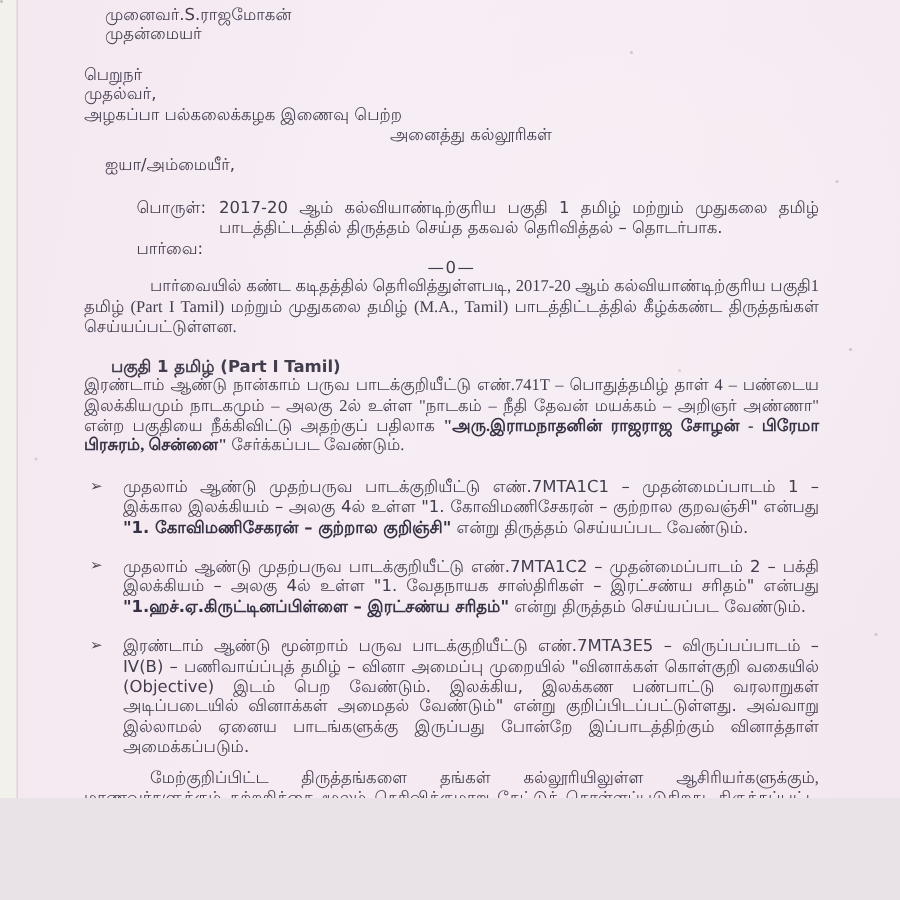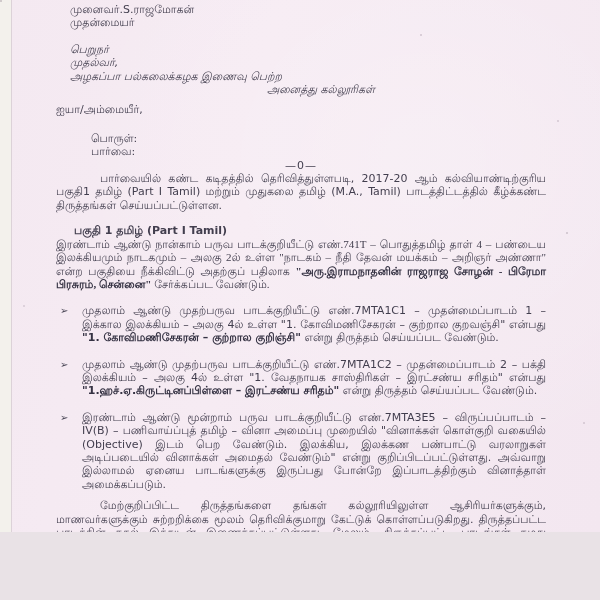--- a/index.html
+++ b/index.html
@@ -28,29 +28,29 @@
       557px 120px 0 0 rgba(110,95,110,0.25),
       566px 232px 0 0 rgba(110,95,110,0.30),
       452px 246px 0 0 rgba(110,95,110,0.22),
       583px 422px 0 0 rgba(110,95,110,0.25),
       23px 305px 0 0 rgba(110,95,110,0.22);
   }
   .content{
     position:absolute;left:56px;top:0;width:490px;
   }
   .hdr{margin-left:14px;margin-top:3px;}
-  .recipient{margin-left:14px;margin-top:13px;font-style:italic;}
+  .recipient{margin-top:13px;}
   .recipient .indent{padding-left:26px;text-align:center;}
-  .salutation{margin-top:7px;}
+  .salutation{margin-left:14px;margin-top:7px;}
   .subject{margin-top:15px;}
   .subj-row{display:flex;}
   .subj-label{width:55px;flex:0 0 55px;margin-left:35px;}
   .subj-text{flex:1;text-align:justify;}
   .separator{text-align:center;margin-top:0;letter-spacing:1px;}
-  .para{text-align:justify;text-indent:44px;margin-top:0;}
+  .para{text-align:justify;text-indent:44px;margin-top:0;font-family:Liberation Serif, serif;}
   .heading{font-weight:bold;margin-top:12px;margin-left:18px;}
   .plain-para{text-align:justify;margin-top:0;font-family:Liberation Serif, serif;}
   .bullets{margin-top:12px;}
   .bullet-item{display:flex;margin-top:13px;margin-left:4px;}
   .bullet-marker{flex:0 0 22px;width:22px;font-size:10px;color:#4a4656;}
   .bullet-text{flex:1;text-align:justify;}
   .closing{margin-top:8px;}
   .bold{font-weight:bold;color:#353243;}
   .signature{position:absolute;left:508px;top:570px;width:44px;height:30px;}
 </style>
@@ -73,20 +73,21 @@
       <div>முதல்வர்,</div>
       <div>அழகப்பா பல்கலைக்கழக இணைவு பெற்ற</div>
       <div class="indent">அனைத்து கல்லூரிகள்</div>
     </div>
 
     <div class="salutation">ஐயா/அம்மையீர்,</div>
 
     <div class="subject">
       <div class="subj-row">
         <div class="subj-label">பொருள்:</div>
+        <div class="subj-text">2017-20 ஆம் கல்வியாண்டிற்குரிய பகுதி 1 தமிழ் மற்றும் முதுகலை தமிழ் பாடத்திட்டத்தில் திருத்தம் செய்த தகவல் தெரிவித்தல் – தொடர்பாக.</div>
       </div>
       <div class="subj-row">
         <div class="subj-label">பார்வை:</div>
       </div>
     </div>
 
     <div class="separator">—0—</div>
 
     <div class="para">பார்வையில் கண்ட கடிதத்தில் தெரிவித்துள்ளபடி, 2017-20 ஆம் கல்வியாண்டிற்குரிய பகுதி1 தமிழ் (Part I Tamil) மற்றும் முதுகலை தமிழ் (M.A., Tamil) பாடத்திட்டத்தில் கீழ்க்கண்ட திருத்தங்கள் செய்யப்பட்டுள்ளன.</div>
 

